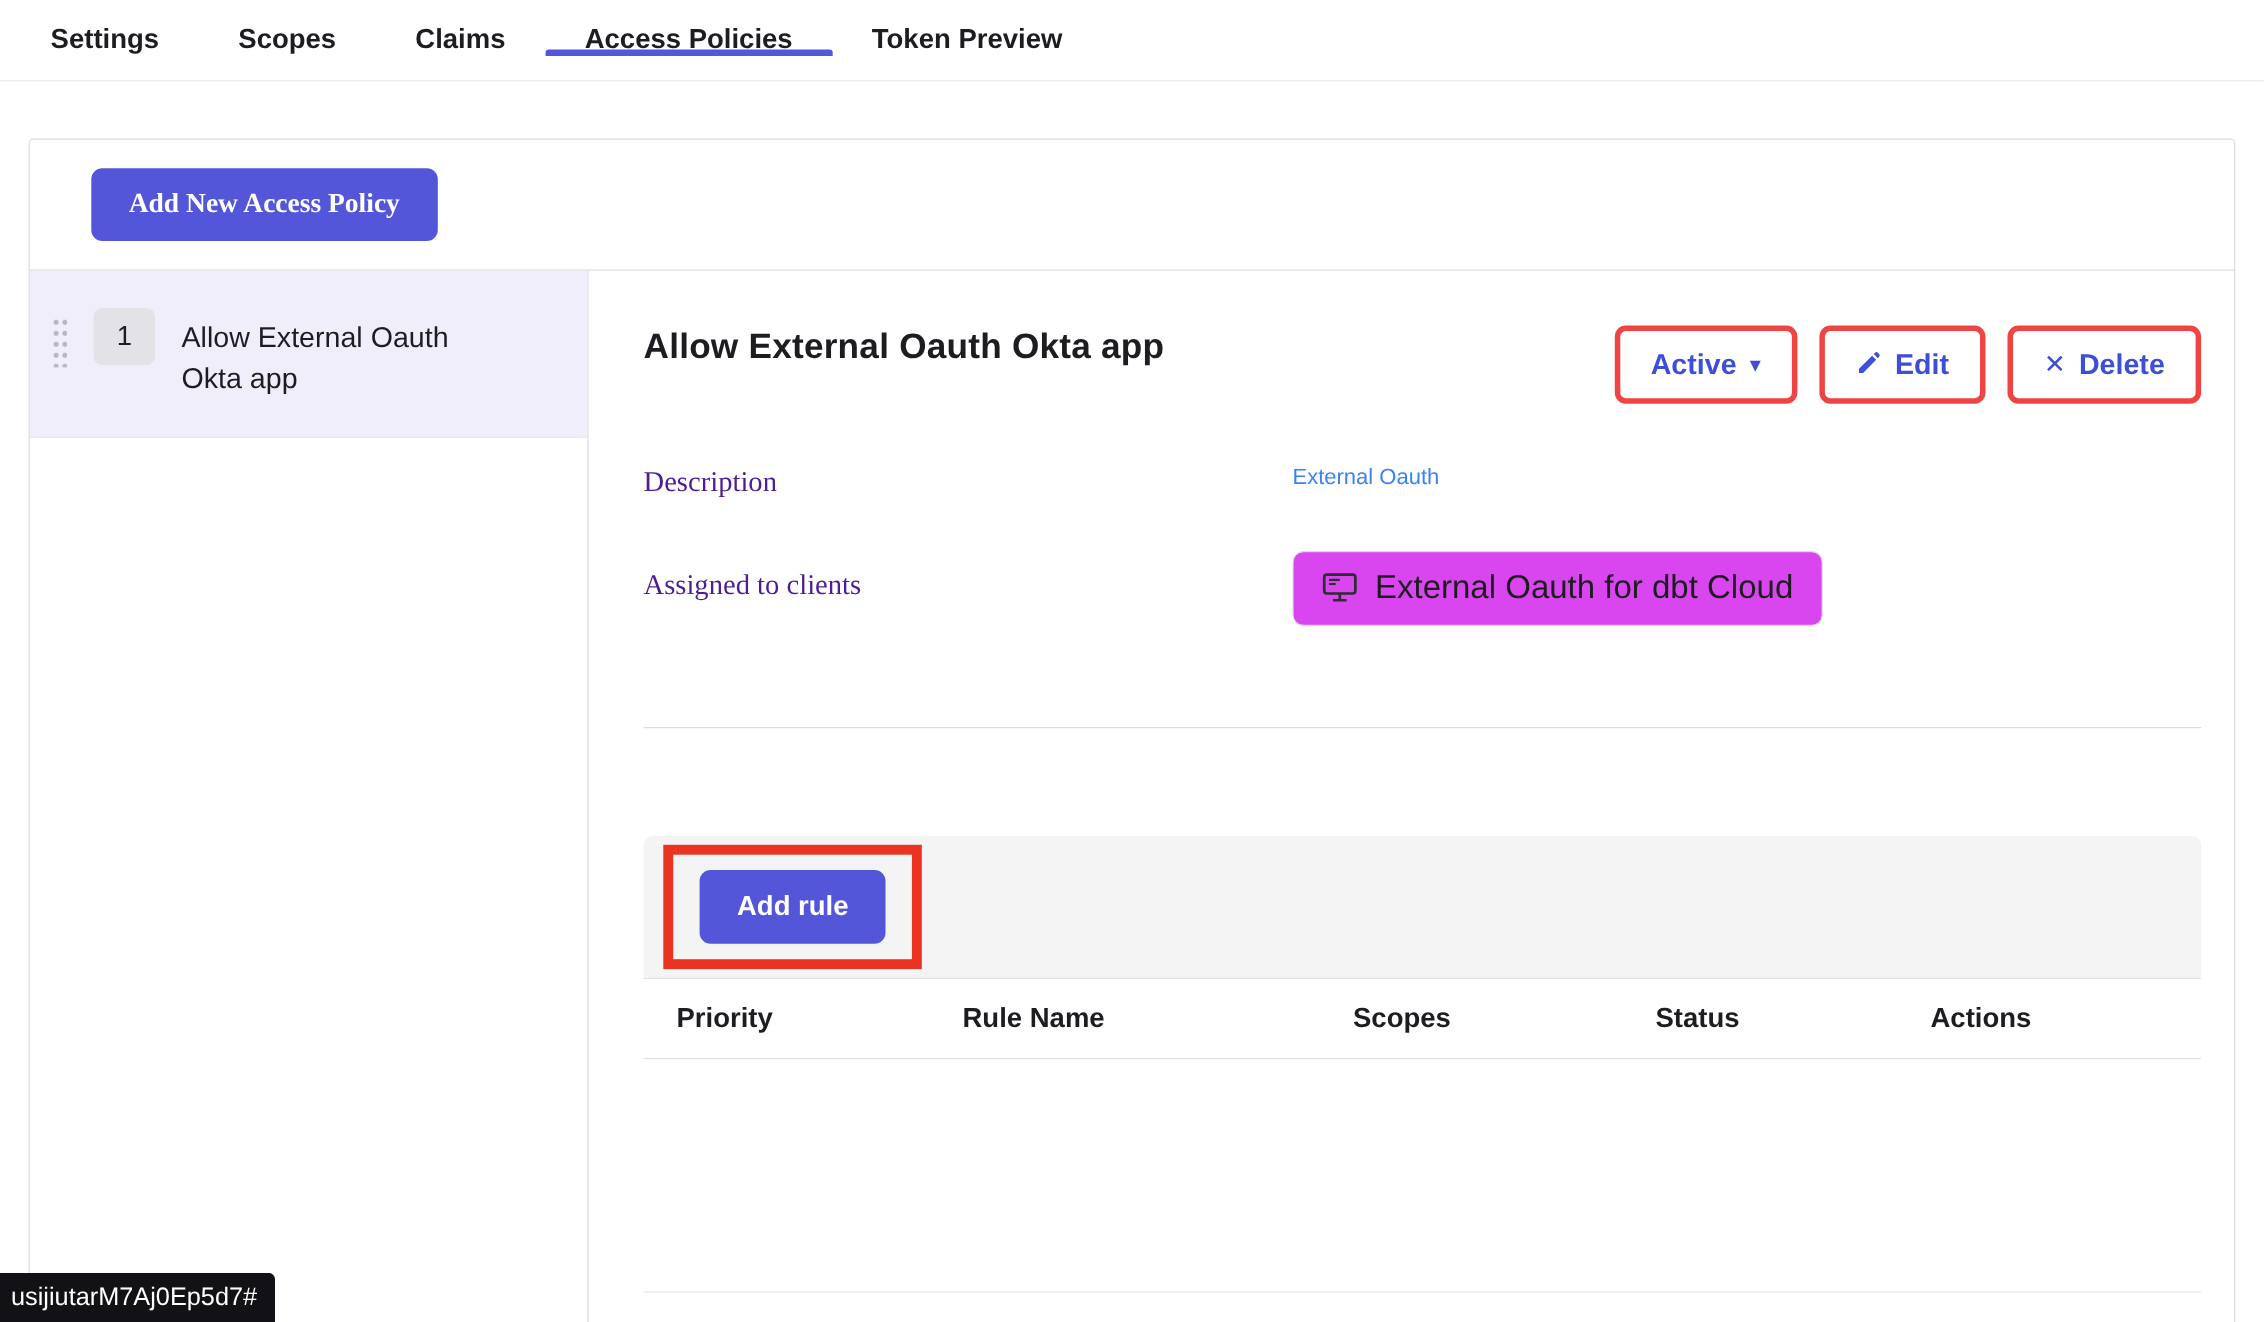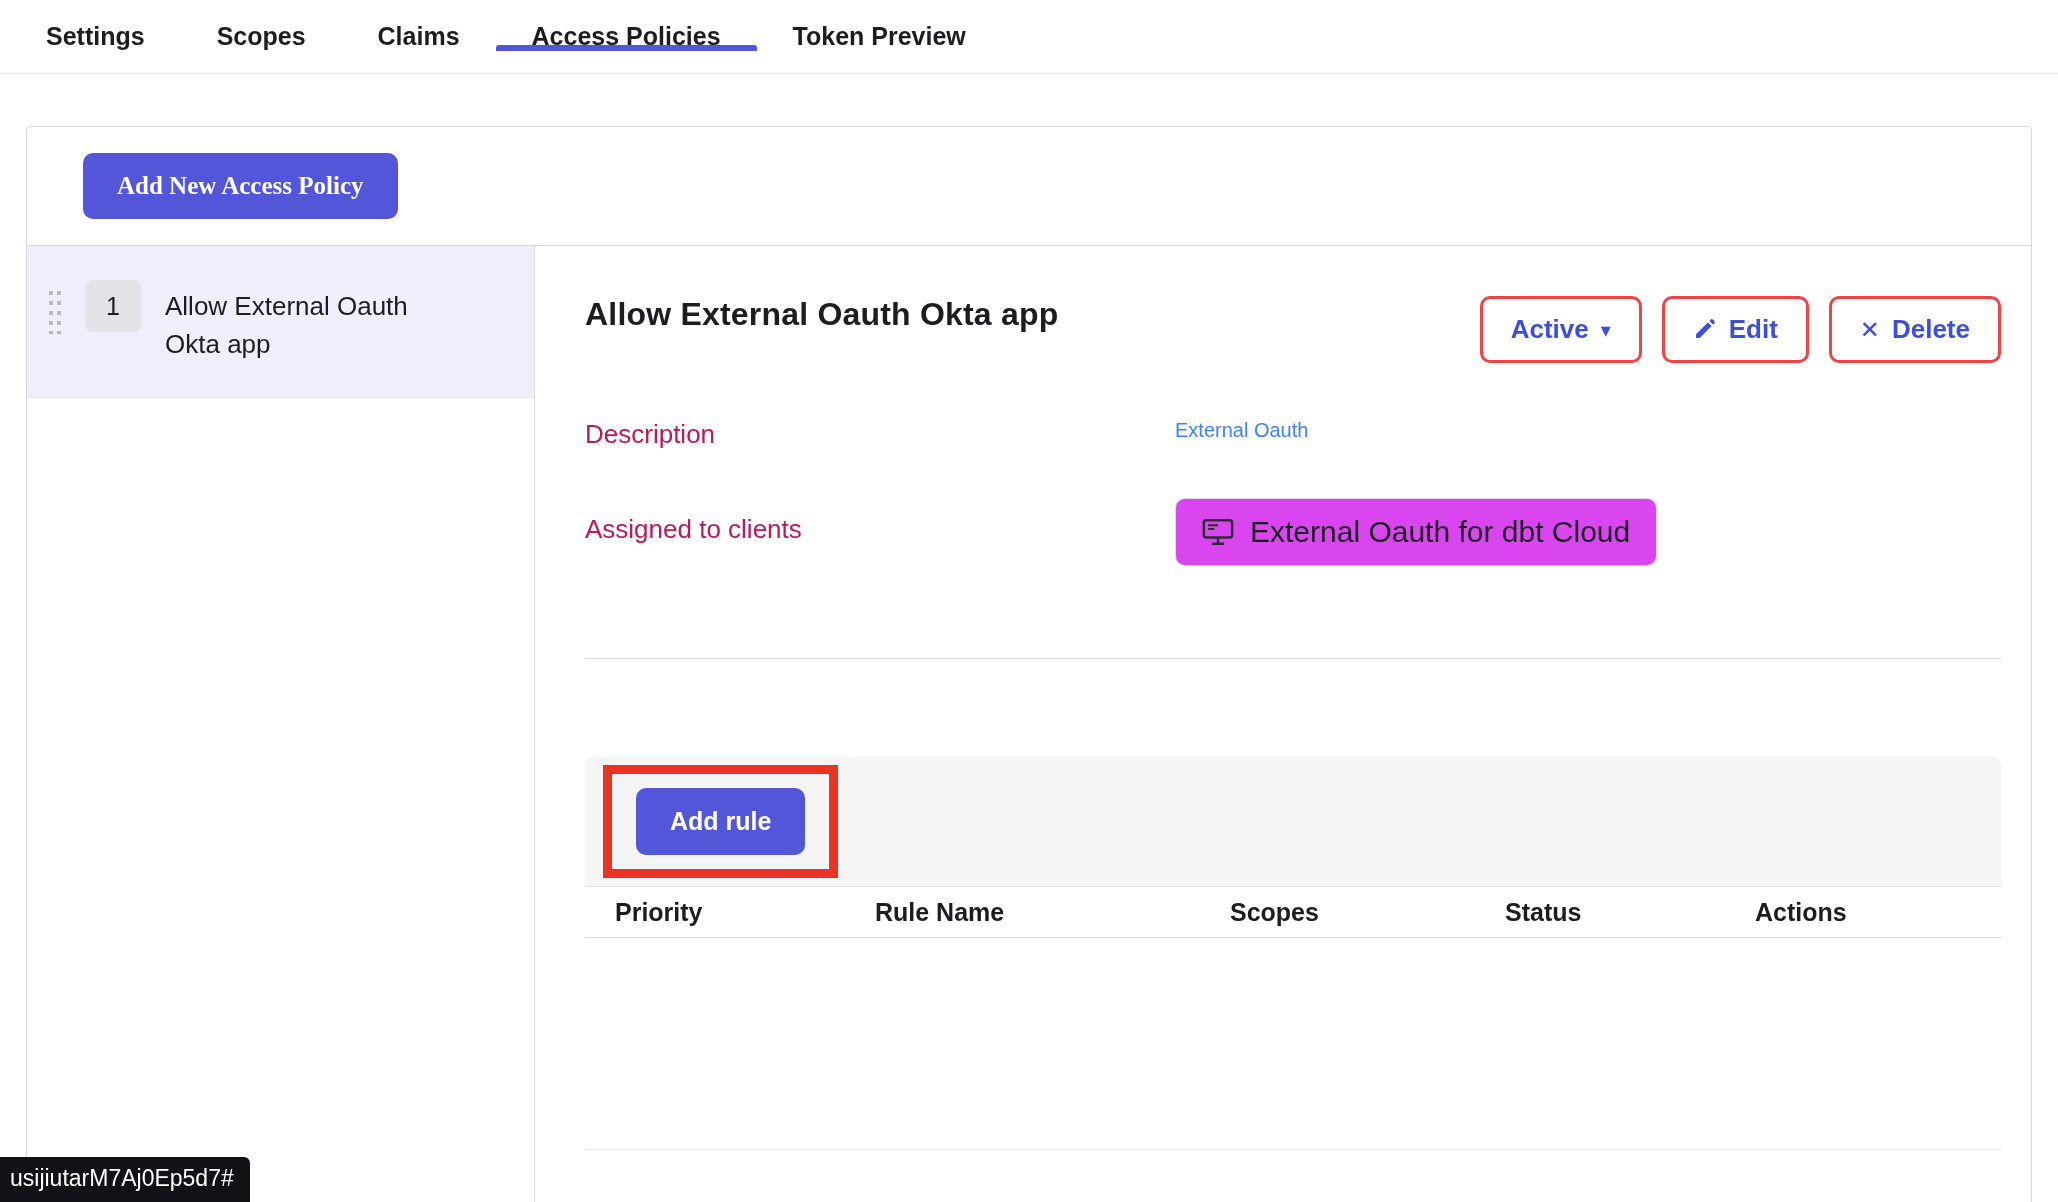--- a/index.html
+++ b/index.html
@@ -126,35 +126,35 @@
     font-size: 32px;
     font-weight: 700;
     letter-spacing: 0.2px;
   }
   .header-actions { display: flex; gap: 20px; }
   .btn-outline {
     display: inline-flex;
     align-items: center;
     gap: 12px;
     background: #ffffff;
-    border: 3px solid #ef4444;
+    border: 5px solid #ef4444;
     border-radius: 10px;
     color: #3d4ed8;
     font-size: 26px;
     font-weight: 700;
     padding: 15px 28px;
     cursor: pointer;
     font-family: inherit;
   }
   .btn-outline .glyph { font-size: 24px; font-weight: 400; }
   .caret { font-size: 20px; }
 
   .detail-row { display: flex; margin-top: 48px; }
   .detail-row.first { margin-top: 56px; }
-  .detail-label { width: 590px; flex: none; font-size: 26px; color: #be185d; }
+  .detail-label { width: 590px; flex: none; font-size: 26px; color: #4c1d95; font-family: Liberation Serif, serif; }
   .detail-value { font-size: 20px; color: #3b82f6; }
   .detail-row.clients .detail-label { padding-top: 16px; }
 
   .client-chip {
     display: inline-flex;
     align-items: center;
     gap: 16px;
     background: #d946ef;
     border: 1px solid #dcdcdf;
     border-radius: 10px;
@@ -178,21 +178,21 @@
   }
   .annotation-box {
     display: inline-block;
     border: 9px solid #ea3323;
     padding: 14px 24px;
   }
   .rules-header {
     display: grid;
     grid-template-columns: 260px 355px 275px 250px auto;
     align-items: center;
-    height: 52px;
+    height: 74px;
     padding-left: 30px;
     border-top: 1px solid #e2e2e5;
     border-bottom: 1px solid #d8d8dc;
     font-size: 25px;
     font-weight: 700;
   }
   .rules-body {
     height: 212px;
     border-bottom: 1px solid #e6e6e9;
     background: #fff;

